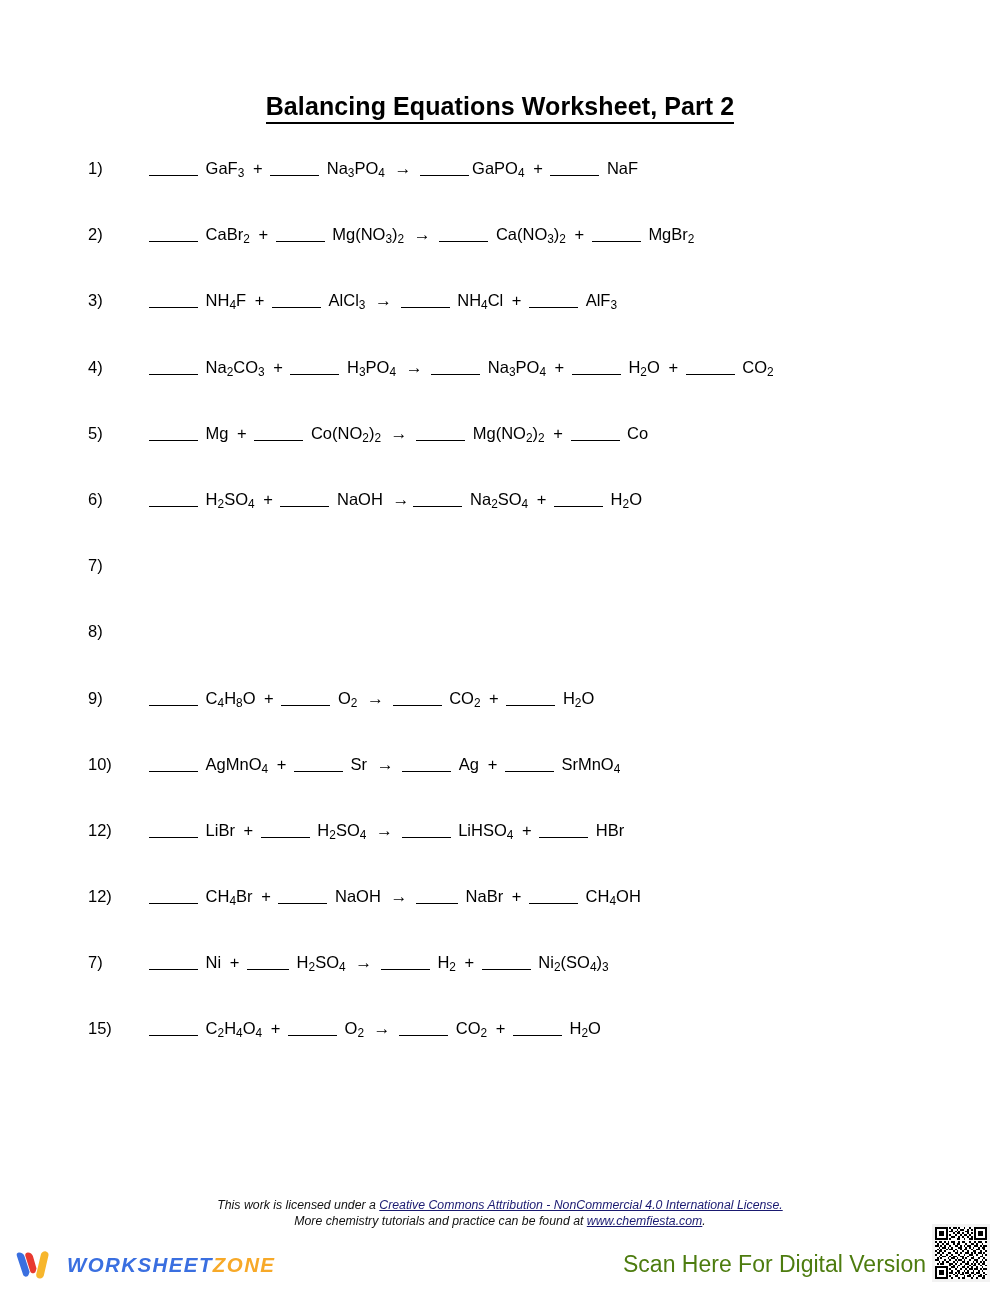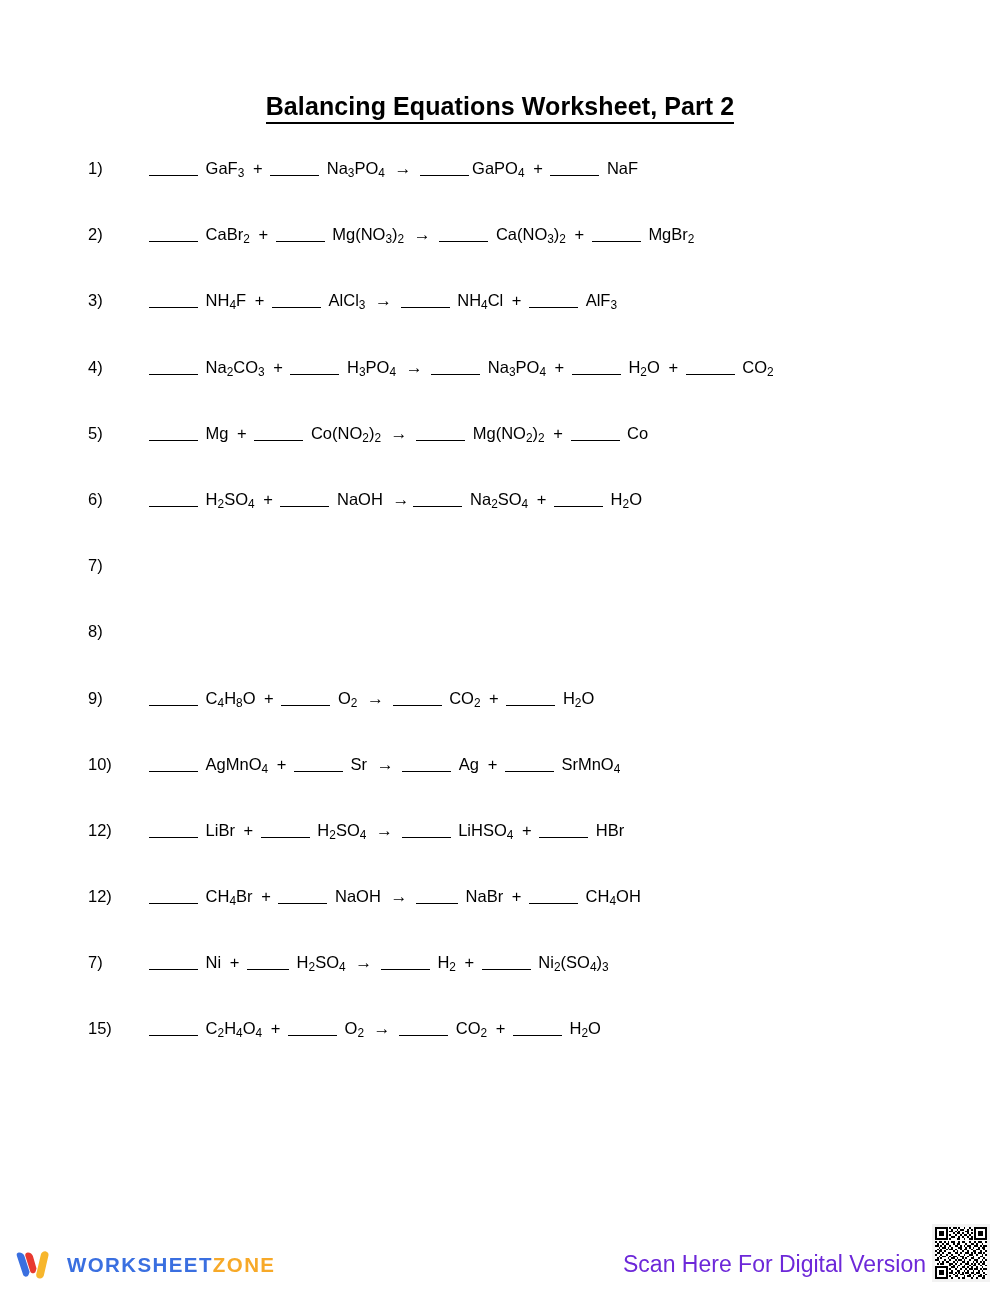--- a/index.html
+++ b/index.html
@@ -107,36 +107,37 @@
     width: 1000px;
     height: 52px;
   }
   .brand-logo {
     position: absolute;
     left: 16px;
     top: 8px;
     display: flex;
     align-items: center;
     gap: 9px;
+    font-style: italic;
   }
   .brand-mark { width: 42px; height: 34px; display: block; }
   .brand-text {
     font-size: 20.5px;
     font-weight: bold;
     letter-spacing: 1.4px;
   }
   .brand-worksheet { color: #3a6fe0; }
   .brand-zone { color: #f7a928; }
 
   .scan-label {
     position: absolute;
     right: 74px;
     top: 11px;
     font-size: 23px;
-    color: #6d28d9;
+    color: #4d7c0f;
     white-space: nowrap;
   }
   .qr-code {
     position: absolute;
     right: 10px;
     top: -16px;
     width: 58px;
     height: 58px;
     background: #f2f2f2;
     padding: 3px;
@@ -201,20 +202,26 @@
       <div class="problem-number">7)</div>
       <div class="equation"><span class="blank"></span>&nbsp;<span class="formula">Ni</span>&nbsp;<span class="op">+</span>&nbsp;<span class="blank narrow"></span>&nbsp;<span class="formula">H<sub>2</sub>SO<sub>4</sub></span>&nbsp;<span class="arrow">→</span>&nbsp;<span class="blank"></span>&nbsp;<span class="formula">H<sub>2</sub></span>&nbsp;<span class="op">+</span>&nbsp;<span class="blank"></span>&nbsp;<span class="formula">Ni<sub>2</sub>(SO<sub>4</sub>)<sub>3</sub></span></div>
     </div>
     <div class="problem-row">
       <div class="problem-number">15)</div>
       <div class="equation"><span class="blank"></span>&nbsp;<span class="formula">C<sub>2</sub>H<sub>4</sub>O<sub>4</sub></span>&nbsp;<span class="op">+</span>&nbsp;<span class="blank"></span>&nbsp;<span class="formula">O<sub>2</sub></span>&nbsp;<span class="arrow">→</span>&nbsp;<span class="blank"></span>&nbsp;<span class="formula">CO<sub>2</sub></span>&nbsp;<span class="op">+</span>&nbsp;<span class="blank"></span>&nbsp;<span class="formula">H<sub>2</sub>O</span></div>
     </div>
   </div>
 
 <div class="license-block">
+  <div class="license-line">
+    <span>This work is licensed under a </span><span class="license-link">Creative Commons Attribution - NonCommercial 4.0 International License.</span>
+  </div>
+  <div class="license-line">
+    <span>More chemistry tutorials and practice can be found at </span><span class="license-link">www.chemfiesta.com</span><span>.</span>
+  </div>
 </div>
 
 <div class="bottom-bar">
 
   <div class="brand-logo">
     <span>
       <svg class="brand-mark" viewBox="0 0 42 34" xmlns="http://www.w3.org/2000/svg">
         <path d="M3.2 4.5 C1.2 4.3 0.2 6.0 0.9 8.0 L7.0 26.5 C7.9 29.2 11.6 29.4 12.6 26.7 L13.6 24.0 L8.4 8.0 C7.7 5.9 5.6 4.7 3.2 4.5 Z" fill="#3a6fe0"></path>
         <path d="M12.0 4.4 C10.0 4.3 8.8 6.0 9.4 8.0 L14.2 23.2 C15.1 26.0 18.9 26.0 19.7 23.2 L20.5 20.4 L16.9 8.0 C16.3 5.9 14.3 4.5 12.0 4.4 Z" fill="#e8392f"></path>
         <path d="M29.9 3.4 C27.6 3.0 25.3 4.4 24.8 6.7 L20.3 26.1 C19.7 28.6 21.6 30.8 24.1 30.6 C26.0 30.4 27.5 29.0 27.9 27.2 L32.4 7.8 C32.9 5.6 32.0 3.8 29.9 3.4 Z" fill="#f7b62c"></path>

